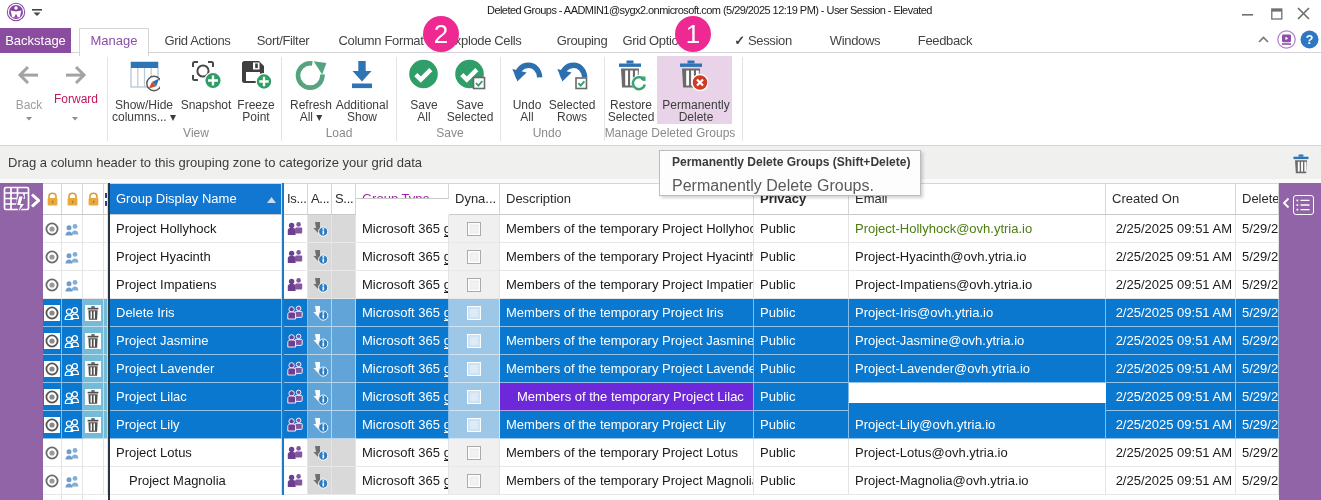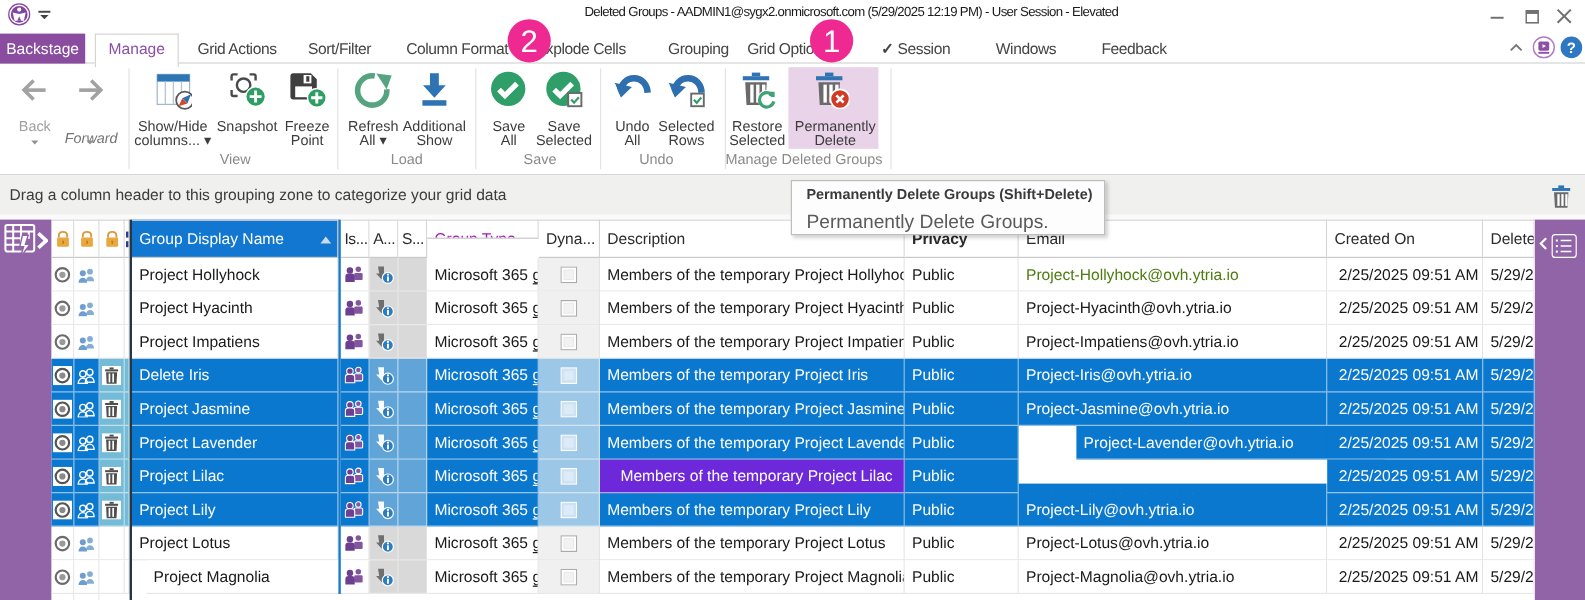--- a/index.html
+++ b/index.html
@@ -77,21 +77,21 @@
       <rect x="5" y="9.6" width="17" height="3" fill="#a2a2a2"></rect>
     </svg>
   </div>
 <div style="position:absolute;left:62px;top:64px;width:26px;height:22px;">
     <svg width="26" height="22" viewBox="0 0 26 22" style="display:block;">
       <path d="M14 3 22 11l-8 8" fill="none" stroke="#a2a2a2" stroke-width="3"></path>
       <rect x="4" y="9.6" width="17" height="3" fill="#a2a2a2"></rect>
     </svg>
   </div>
 <div class="lbl" style="left:9px;top:98px;width:40px;color:#9e9e9e;">Back</div>
-<div class="lbl" style="left:50px;top:108px;width:52px;color:#737373;font-style:italic;">Forward</div>
+<div class="lbl" style="left:50px;top:92px;width:52px;color:#be185d;">Forward</div>
 <div style="position:absolute;left:25px;top:116px;width:8px;height:5px;">
     <svg width="8" height="5" viewBox="0 0 8 5" style="display:block;">
       <path d="M1 1h6L4 4.5z" fill="#8f8f8f"></path>
     </svg>
   </div>
 <div style="position:absolute;left:71px;top:116px;width:8px;height:5px;">
     <svg width="8" height="5" viewBox="0 0 8 5" style="display:block;">
       <path d="M1 1h6L4 4.5z" fill="#8f8f8f"></path>
     </svg>
   </div>
@@ -599,21 +599,21 @@
 <div style="position:absolute;left:332px;top:355px;width:24px;height:28px;background:#61a5d8;border-bottom:1px solid rgba(255,255,255,.55);border-right:1px solid rgba(255,255,255,.5);box-sizing:border-box;"></div>
 <div style="position:absolute;left:356px;top:355px;width:93px;height:28px;background:#0b78cf;border-bottom:1px solid rgba(255,255,255,.55);border-right:1px solid rgba(255,255,255,.5);box-sizing:border-box;color:#fff;font-size:13px;line-height:27px;padding-left:6px;overflow:hidden;white-space:nowrap;"><span style="color:#fff">Microsoft 365 <span style="border-bottom:1px solid #fff">g</span></span></div>
 <div style="position:absolute;left:449px;top:355px;width:51px;height:28px;background:#9dc7e6;border-bottom:1px solid rgba(255,255,255,.55);border-right:1px solid rgba(255,255,255,.5);box-sizing:border-box;display:flex;align-items:center;justify-content:center;">
     <svg width="14" height="14" viewBox="0 0 14 14" style="display:block;">
       <rect x="0.5" y="0.5" width="13" height="13" fill="#cfe2f2" stroke="#fff" stroke-width="1"></rect>
       <rect x="3" y="3" width="8" height="8" fill="#dcebf7"></rect>
     </svg>
   </div>
 <div style="position:absolute;left:500px;top:355px;width:254px;height:28px;background:#0b78cf;border-bottom:1px solid rgba(255,255,255,.55);border-right:1px solid rgba(255,255,255,.5);box-sizing:border-box;color:#fff;font-size:13px;line-height:27px;padding-left:6px;overflow:hidden;white-space:nowrap;">Members of the temporary Project Lavender</div>
 <div style="position:absolute;left:754px;top:355px;width:95px;height:28px;background:#0b78cf;border-bottom:1px solid rgba(255,255,255,.55);border-right:1px solid rgba(255,255,255,.5);box-sizing:border-box;color:#fff;font-size:13px;line-height:27px;padding-left:6px;overflow:hidden;white-space:nowrap;">Public</div>
-<div style="position:absolute;left:849px;top:355px;width:257px;height:28px;background:#0b78cf;border-bottom:1px solid rgba(255,255,255,.55);border-right:1px solid rgba(255,255,255,.5);box-sizing:border-box;color:#fff;font-size:13px;line-height:27px;padding-left:6px;overflow:hidden;white-space:nowrap;margin-left:48px;">Project-Lavender@ovh.ytria.io</div>
+<div style="position:absolute;left:849px;top:355px;width:257px;height:28px;background:#0b78cf;border-bottom:1px solid rgba(255,255,255,.55);border-right:1px solid rgba(255,255,255,.5);box-sizing:border-box;color:#fff;font-size:13px;line-height:27px;padding-left:6px;overflow:hidden;white-space:nowrap;">Project-Lavender@ovh.ytria.io</div>
 <div style="position:absolute;left:1106px;top:355px;width:130px;height:28px;background:#0b78cf;border-bottom:1px solid rgba(255,255,255,.55);border-right:1px solid rgba(255,255,255,.5);box-sizing:border-box;color:#fff;font-size:13px;line-height:27px;padding-left:6px;overflow:hidden;white-space:nowrap;text-align:right;padding-right:3px;">2/25/2025 09:51 AM</div>
 <div style="position:absolute;left:1236px;top:355px;width:43px;height:28px;background:#0b78cf;border-bottom:1px solid rgba(255,255,255,.55);border-right:1px solid rgba(255,255,255,.5);box-sizing:border-box;color:#fff;font-size:13px;line-height:27px;padding-left:6px;overflow:hidden;white-space:nowrap;">5/29/2</div>
 <div style="position:absolute;left:43px;top:383px;width:19px;height:28px;background:#0b78cf;border-bottom:1px solid rgba(255,255,255,.55);border-right:1px solid rgba(255,255,255,.5);box-sizing:border-box;display:flex;align-items:center;justify-content:center;">
     <svg width="16" height="16" viewBox="0 0 16 16" style="display:block;">
       <rect x="0" y="0" width="16" height="16" fill="#fff"></rect>
       <circle cx="8" cy="8" r="5.6" fill="none" stroke="#555" stroke-width="1.8"></circle>
       <circle cx="8" cy="8" r="2.6" fill="#8a8a8a"></circle>
     </svg>
   </div>
 <div style="position:absolute;left:62px;top:383px;width:21px;height:28px;background:#0b78cf;border-bottom:1px solid rgba(255,255,255,.55);border-right:1px solid rgba(255,255,255,.5);box-sizing:border-box;display:flex;align-items:center;justify-content:center;">
@@ -776,21 +776,21 @@
 <div style="position:absolute;left:62px;top:467px;width:21px;height:28px;background:#fff;border-bottom:1px solid #e8e8e8;border-right:1px solid #e4e4e4;box-sizing:border-box;display:flex;align-items:center;justify-content:center;">
     <svg width="17" height="14" viewBox="0 0 17 14" style="display:block;">
       <circle cx="11" cy="4.4" r="2.4" fill="#85aed6"></circle>
       <path d="M7.6 12.4c0-2.4 1.5-4 3.4-4s3.4 1.6 3.4 4z" fill="#85aed6"></path>
       <circle cx="5" cy="5.8" r="2.5" fill="#6d9ecf"></circle>
       <path d="M1.4 13.6c0-2.5 1.6-4.2 3.6-4.2s3.6 1.7 3.6 4.2z" fill="#6d9ecf"></path>
     </svg>
   </div>
 <div style="position:absolute;left:83px;top:467px;width:21px;height:28px;background:#fff;border-bottom:1px solid #e8e8e8;border-right:1px solid #e4e4e4;box-sizing:border-box;display:flex;align-items:center;justify-content:center;"></div>
 <div style="position:absolute;left:104px;top:467px;width:4px;height:28px;background:#fff;border-bottom:1px solid #e8e8e8;border-right:1px solid #e4e4e4;box-sizing:border-box;"></div>
-<div style="position:absolute;left:110px;top:467px;width:172px;height:28px;background:#fff;border-bottom:1px solid #e8e8e8;border-right:1px solid #e4e4e4;box-sizing:border-box;color:#1a1a1a;font-size:13px;line-height:27px;padding-left:6px;overflow:hidden;white-space:nowrap;margin-left:12px;">Project Magnolia</div>
+<div style="position:absolute;left:110px;top:467px;width:172px;height:28px;background:#fff;border-bottom:1px solid #e8e8e8;border-right:1px solid #e4e4e4;box-sizing:border-box;color:#1a1a1a;font-size:13px;line-height:27px;padding-left:19px;overflow:hidden;white-space:nowrap;">Project Magnolia</div>
 <div style="position:absolute;left:284px;top:467px;width:24px;height:28px;background:#fff;border-bottom:1px solid #e8e8e8;border-right:1px solid #e4e4e4;box-sizing:border-box;display:flex;align-items:center;justify-content:center;">
     <svg width="17" height="15" viewBox="0 0 17 15" style="display:block;">
       <circle cx="11.6" cy="3.4" r="2.3" fill="#8456a0"></circle>
       <rect x="8.2" y="6.4" width="7" height="6" rx="1" fill="#8456a0"></rect>
       <circle cx="4.6" cy="4.4" r="2.7" fill="#6d3f91"></circle>
       <path d="M0.8 14v-4.6c0-1.4 1-2.4 2.4-2.4h3c1.4 0 2.4 1 2.4 2.4V14z" fill="#6d3f91"></path>
     </svg>
   </div>
 <div style="position:absolute;left:308px;top:467px;width:24px;height:28px;background:#d9d9d9;border-bottom:1px solid #e8e8e8;border-right:1px solid #e4e4e4;box-sizing:border-box;display:flex;align-items:center;justify-content:center;">
     <svg width="18" height="16" viewBox="0 0 18 16" style="display:block;">

